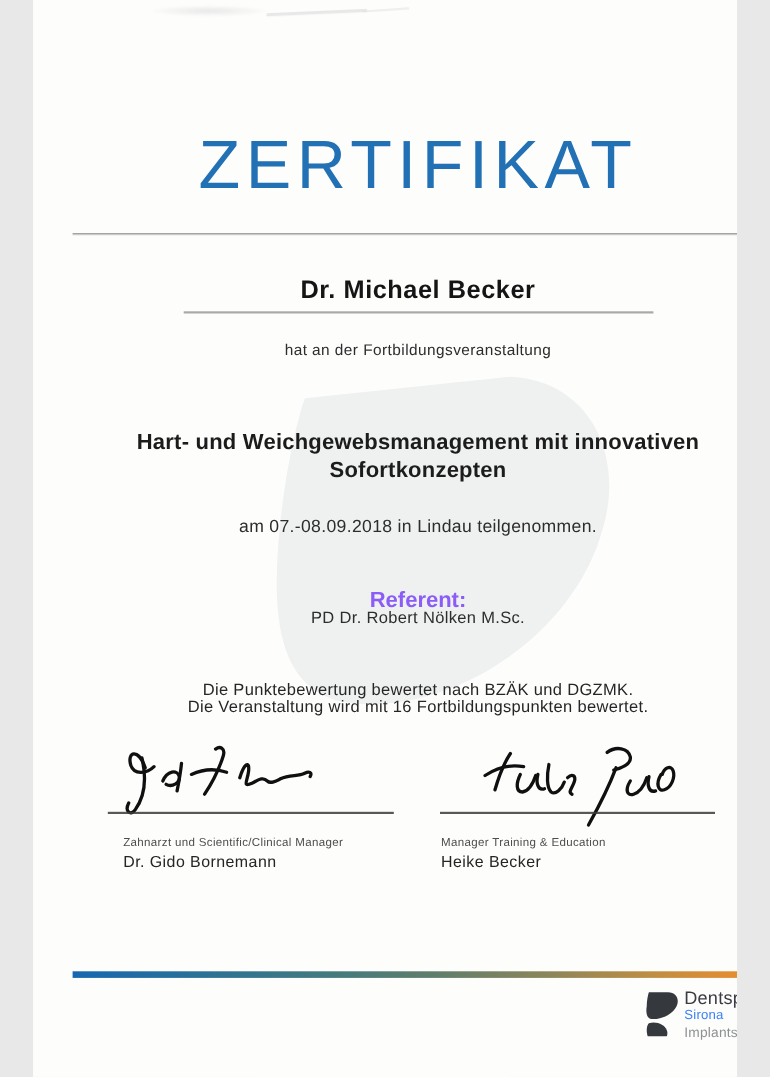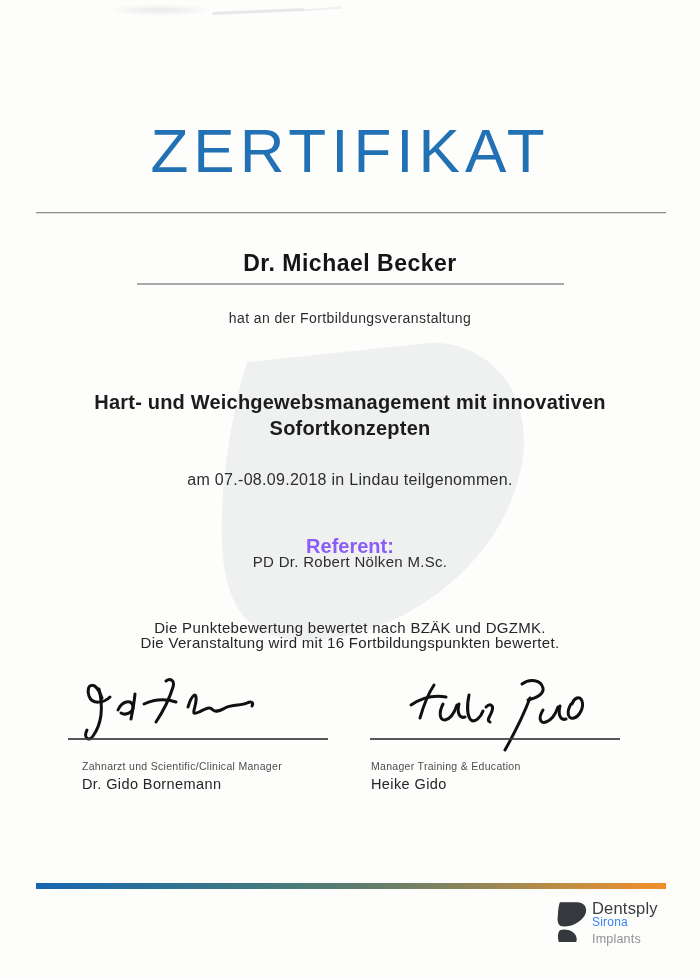--- a/index.html
+++ b/index.html
@@ -1,17 +1,17 @@
 <!DOCTYPE html>
 <html><head>
 <meta charset="utf-8">
 <style>
   html,body{margin:0;padding:0;background:#e8e8e8;}
   .page{
-    position:relative;width:700px;height:979px;margin:0 auto;
+    position:relative;width:640px;height:979px;margin:0 auto;
     background:#fdfdfc;overflow:hidden;
     font-family:"Liberation Sans",sans-serif;color:#222;
   }
   .abs{position:absolute;}
   .center{left:0;width:700px;text-align:center;}
 
   
   .smudge1{left:105px;top:5px;width:110px;height:10px;
     background:radial-gradient(ellipse at center,#e7e7e7 0%,rgba(255,255,255,0) 70%);
     filter:blur(1px);}
@@ -106,21 +106,21 @@
     <path d="M57,30 C55,38 57,45 63,43"></path>
     <path d="M67,21 C65,31 65,42 69,46 C73,49 79,43 81,37"></path>
     <path d="M84,33 C88,29 92,31 90,37 C88,43 84,46 88,48"></path>
     <path d="M120,10 C128,4 139,6 141,14 C142,20 134,24 126,26"></path>
     <path d="M128,24 C122,40 113,58 103,76"></path>
     <path d="M141,36 C136,44 138,50 144,48 C150,46 154,39 156,33"></path>
     <path d="M158,32 C156,40 158,47 164,45"></path>
     <path d="M169,30 C164,38 166,46 172,44 C178,42 182,33 180,27 C178,21 172,24 170,30"></path>
   </svg>
   <div class="abs sigline sigline-right"></div>
-  <div class="abs signame signame-right">Heike Gido</div>
+  <div class="abs signame signame-right">Heike Becker</div>
   <div class="abs sigrole sigrole-right">Manager Training &amp; Education</div>
 
   <div class="abs gradient-bar"></div>
 
   <svg class="abs logo-mark" width="31" height="41" viewBox="0 0 32 42">
     <path d="M4,1 L22,1 C30,1 33,8 30,14 C26,22 15,27 6,26 C2,25 1,20 2,14 C2,9 3,4 4,1 Z" fill="#35383d"></path>
     <path d="M4,30 C11,28 19,31 21,37 C23,43 17,49 10,48 C4,47 2,42 2,36 C2,33 3,31 4,30 Z" fill="#35383d"></path>
   </svg>
   <div class="abs brand1">Dentsply</div>
   <div class="abs brand2">Sirona</div>

